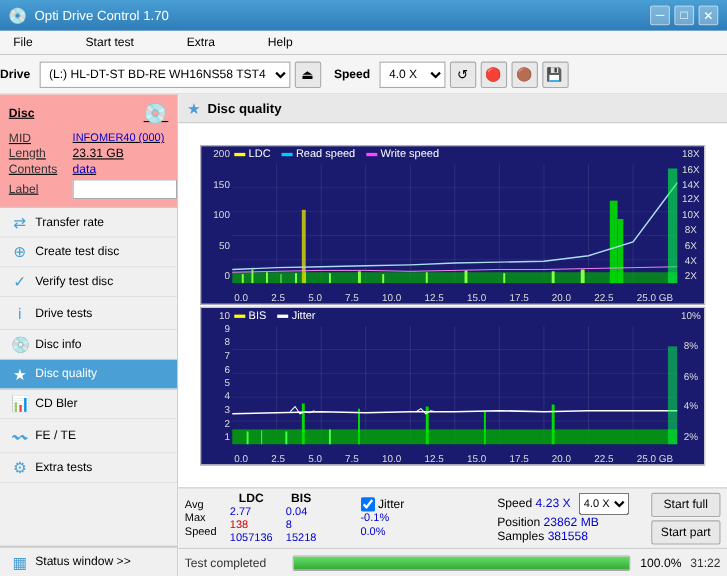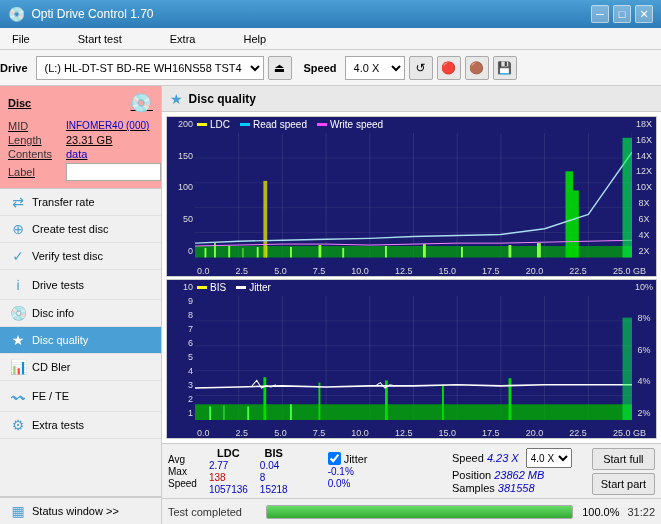--- a/index.html
+++ b/index.html
@@ -57,57 +57,57 @@
 
     
     .content { flex: 1; background: white; display: flex; flex-direction: column; overflow: hidden; }
 
     
     .content-header { display: flex; align-items: center; padding: 4px 8px; border-bottom: 1px solid #ccc; background: #e8e8e8; height: 26px; gap: 6px; }
     .content-icon { font-size: 14px; color: #4a9fd4; }
     .content-title { font-size: 12px; font-weight: bold; }
 
     
-    .charts-area { flex: 1; overflow: hidden; display: flex; flex-direction: column; padding: 4px; gap: 2px; }
+    .charts-area { flex: 1; overflow: hidden; display: flex; flex-direction: column; padding: 20px; gap: 2px; }
 
     
     .chart-container { border: 1px solid #ccc; background: #1a1a6e; position: relative; flex: 1; }
 
     
     .chart-svg { width: 100%; height: 100%; }
 
     
     .stats-bar { background: #f0f0f0; border-top: 1px solid #ccc; padding: 3px 6px; display: flex; align-items: center; gap: 12px; flex-shrink: 0; }
     .stats-col { display: flex; flex-direction: column; gap: 1px; }
     .stats-header { font-weight: bold; font-size: 11px; text-align: center; }
     .stats-val { font-size: 10px; color: #0000cc; text-align: left; }
     .stats-val.red { color: #cc0000; }
     .jitter-cb { display: flex; align-items: center; gap: 3px; font-size: 11px; }
     .speed-info { display: flex; flex-direction: column; gap: 1px; font-size: 11px; }
-    .speed-val { color: #0000cc; font-style: italic; }
+    .speed-val { color: #0000cc; }
     .btn-start { height: 22px; background: #e8e8e8; border: 1px solid #aaa; font-size: 11px; cursor: pointer; padding: 0 8px; border-radius: 2px; }
 
     
     .progress-section { background: #f0f0f0; border-top: 1px solid #ccc; display: flex; align-items: center; padding: 3px 6px; gap: 8px; height: 26px; flex-shrink: 0; }
     .progress-bar-outer { flex: 1; height: 14px; background: #ccc; border: 1px solid #aaa; border-radius: 2px; overflow: hidden; }
     .progress-bar-inner { height: 100%; background: linear-gradient(to bottom, #66dd66, #33aa33); }
     .progress-pct { font-size: 11px; min-width: 38px; text-align: right; }
     .status-text { font-size: 11px; color: #333; min-width: 90px; }
     .time-text { font-size: 11px; color: #333; }
 
     
     .chart-legend { position: absolute; top: 2px; left: 30px; display: flex; gap: 10px; font-size: 10px; z-index: 10; }
     .legend-item { display: flex; align-items: center; gap: 3px; color: white; }
     .legend-dot { width: 10px; height: 3px; }
 
     .y-axis-left { position: absolute; left: 0; top: 0; bottom: 18px; width: 28px; display: flex; flex-direction: column; justify-content: space-between; padding: 2px 2px; }
     .y-axis-right { position: absolute; right: 0; top: 0; bottom: 18px; width: 24px; display: flex; flex-direction: column; justify-content: space-between; padding: 2px 2px; text-align: right; align-items: center; }
     .y-label { font-size: 9px; color: #ddd; text-align: right; }
     .y-label-r { font-size: 9px; color: #ddd; text-align: left; }
-    .x-axis { position: absolute; bottom: 0; left: 28px; right: 8px; display: flex; justify-content: space-between; padding: 0 2px; }
+    .x-axis { position: absolute; bottom: 0; left: 28px; right: 26px; display: flex; justify-content: space-between; padding: 0 2px; }
     .x-label { font-size: 9px; color: #ddd; }
 
     
     .plot-area { position: absolute; left: 28px; right: 24px; top: 16px; bottom: 18px; overflow: hidden; }
   </style>
 </head>
 <body>
 
 <div class="title-bar">
   <div class="title-bar-left">

